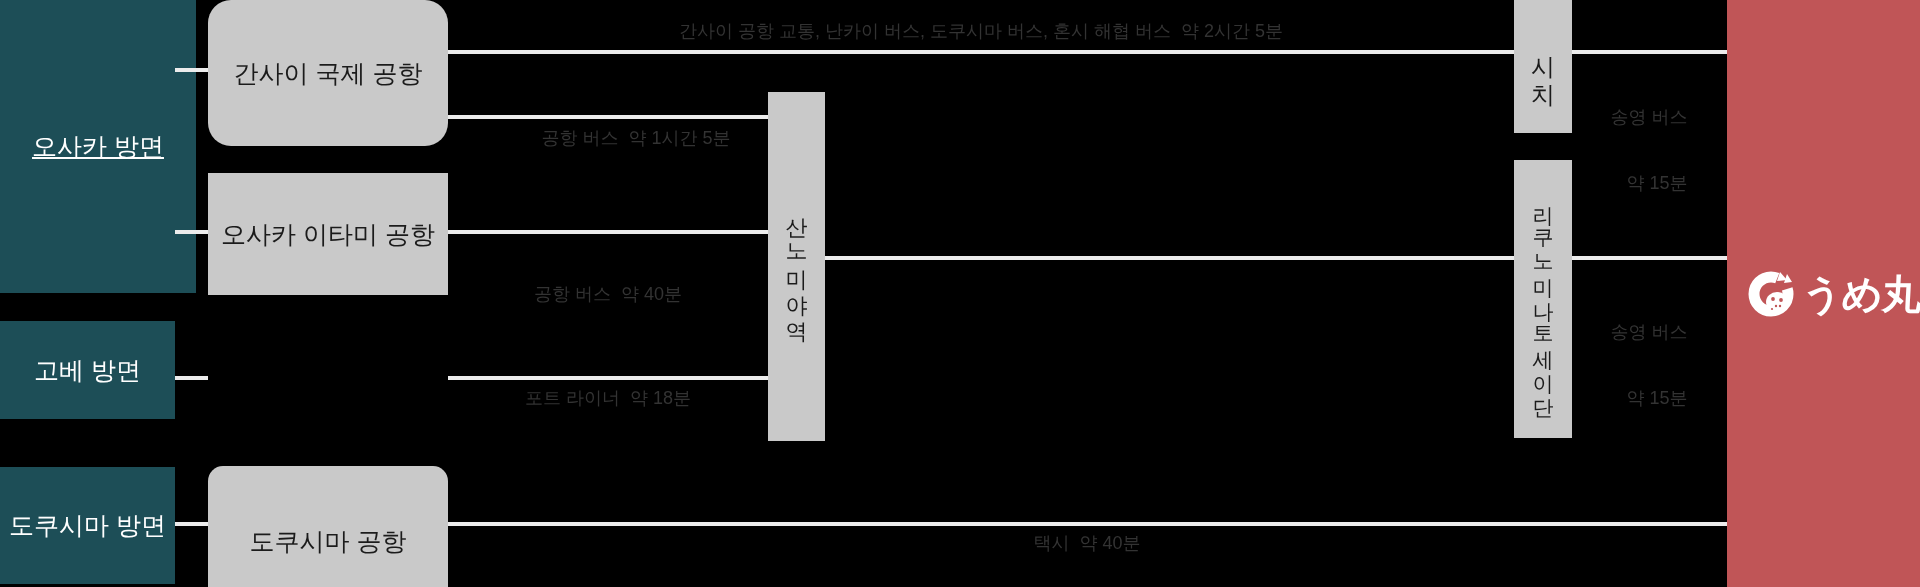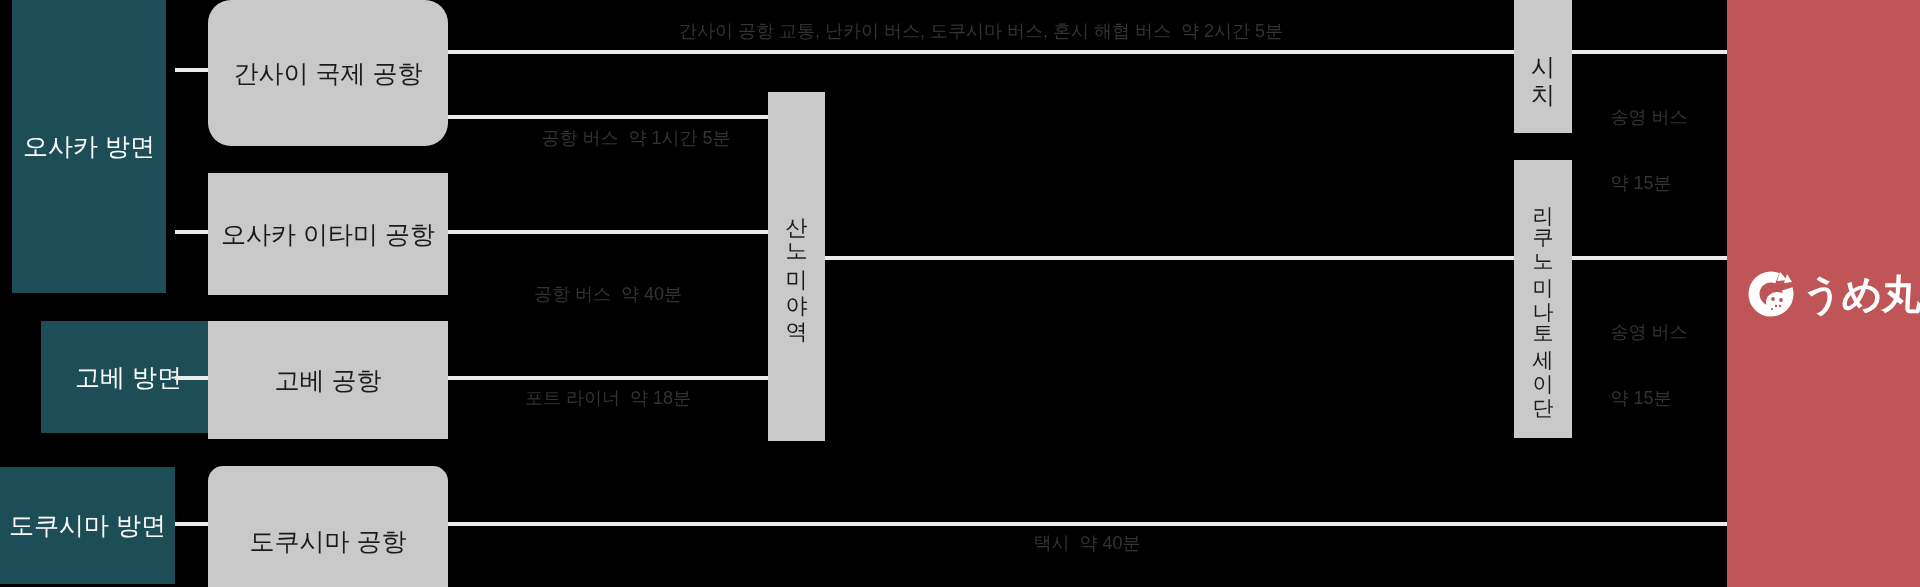--- a/index.html
+++ b/index.html
@@ -10,52 +10,49 @@
     overflow:hidden;
     font-family:"Liberation Sans", sans-serif;
   }
   .box{position:absolute;display:flex;align-items:center;justify-content:center;text-align:center;}
   .origin-box{background:#1d4e57;color:#ffffff;font-size:25px;}
   .stop-box{background:#c9c9c9;color:#1b1b1b;font-size:25px;}
   .vtext{writing-mode:vertical-lr;text-orientation:upright;letter-spacing:4px;}
   .line{position:absolute;height:4px;background:#ececec;}
   .route-label{
     position:absolute;color:#333333;font-size:18px;line-height:22px;
-    white-space:pre;transform:translateX(-50%);text-align:left;
+    white-space:pre;transform:translateX(-50%);text-align:right;
   }
   .dest-box{position:absolute;background:#c05557;}
   .logo{position:absolute;display:flex;align-items:center;gap:5px;color:#ffffff;}
   .logo-text{
     font-size:40px;font-weight:bold;letter-spacing:-1px;line-height:1;
     white-space:nowrap;transform:skewX(-3deg);
   }
 </style>
 </head>
 <body>
 
 <div id="stage">
 
-  <div class="box origin-box" style="left:12px;top:0;width:154px;height:293px;">
+  <div class="box origin-box" style="left:0;top:0;width:196px;height:293px;text-decoration:underline;">
     <span>오사카 방면</span>
   </div>
-  <div class="box origin-box" style="left:0;top:321px;width:175px;height:112px;margin-left:41px;">
+  <div class="box origin-box" style="left:0;top:321px;width:175px;height:98px;">
     <span>고베 방면</span>
   </div>
   <div class="box origin-box" style="left:0;top:467px;width:175px;height:117px;">
     <span>도쿠시마 방면</span>
   </div>
 
   <div class="box stop-box" style="left:208px;top:0;width:240px;height:146px;border-radius:23px;">
     <span>간사이 국제 공항</span>
   </div>
   <div class="box stop-box" style="left:208px;top:173px;width:240px;height:122px;">
     <span>오사카 이타미 공항</span>
-  </div>
-  <div class="box stop-box" style="left:208px;top:321px;width:240px;height:118px;">
-    <span>고베 공항</span>
   </div>
   <div class="box stop-box" style="left:208px;top:466px;width:240px;height:150px;border-radius:15px;">
     <span>도쿠시마 공항</span>
   </div>
 
   <div class="box stop-box" style="left:768px;top:92px;width:57px;height:349px;font-size:22px;">
     <span class="vtext">산노미야역</span>
   </div>
   <div class="box stop-box" style="left:1514px;top:0;width:58px;height:133px;font-size:24px;">
     <span class="vtext">시치</span>

